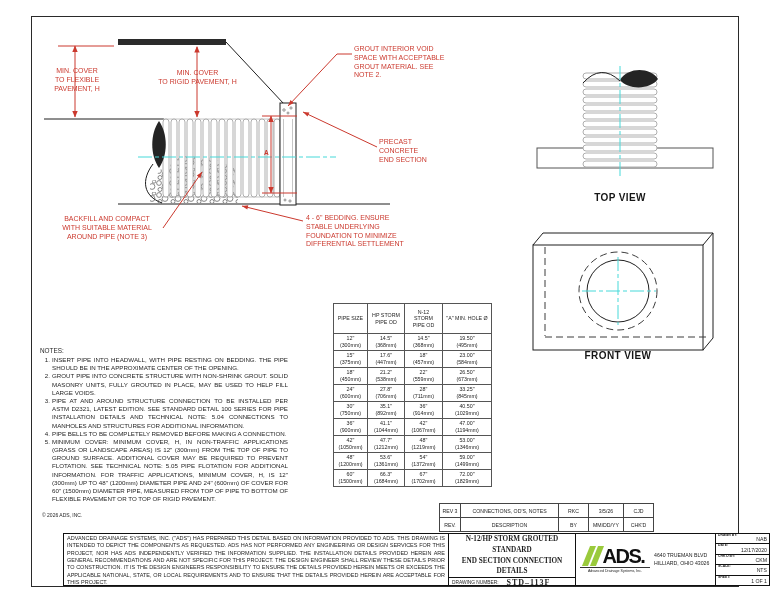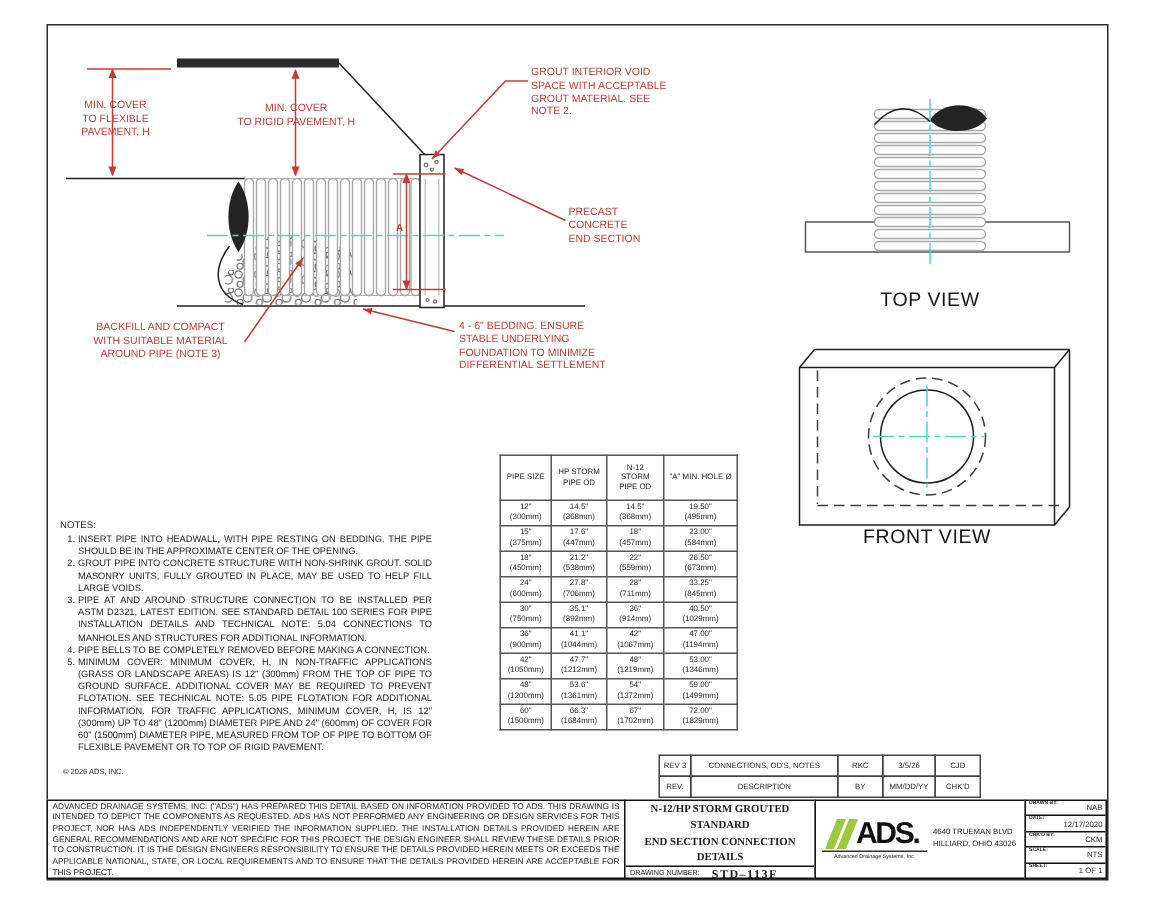--- a/index.html
+++ b/index.html
@@ -20,21 +20,21 @@
   .dash{stroke:#3c3c3c;stroke-width:1;stroke-dasharray:7 4;fill:none;}
   .darkfill{fill:#242424;stroke:none;}
   .wall{fill:#fff;stroke:#1f1f1f;stroke-width:1;}
   .band{fill:#fff;stroke:#555;stroke-width:1;}
   .speck{fill:none;stroke:#777;stroke-width:0.8;}
 
   
   .pre{white-space:pre-line;}
   .red-lbl{color:var(--red);font-size:7px;line-height:1.25;}
   .ctr{text-align:center;}
-  .view-lbl{font-weight:normal;font-size:13px;letter-spacing:.4px;color:#161616;}
+  .view-lbl{font-weight:bold;font-size:10px;letter-spacing:.4px;color:#161616;}
   .dimA{color:var(--red);font-size:6.5px;font-weight:bold;}
 
   
   .notes{left:40px;top:347px;width:248px;}
   .notes-title{font-size:6.4px;margin-bottom:2px;}
   .note{display:flex;font-size:6.2px;line-height:1.32;text-align:justify;}
   .note .n{flex:none;width:10px;text-align:right;padding-right:2px;}
   .copyright{left:42px;top:512px;font-size:5px;}
 
   
@@ -46,21 +46,21 @@
   .size-table td{height:14px;}
 
   
   .rev-table{left:440px;top:504px;display:grid;
       grid-template-columns:21px 98px 30px 35px 30px;grid-auto-rows:14px;
       font-size:5.2px;}
   .rev-cell{border:1px solid #444;margin-top:-1px;margin-left:-1px;
       display:flex;align-items:center;justify-content:center;text-align:center;}
 
   
-  .titleblock{left:31px;top:533px;width:707px;height:53px;display:flex;}
+  .titleblock{left:31px;top:533px;width:707px;height:53px;display:flex;padding-left:32px;}
   .tb-box{border:1px solid #111;box-sizing:border-box;position:relative;background:#fff;}
   .tb-disclaimer{width:386px;border-width:1.5px;font-size:5.5px;line-height:1.33;
       text-align:justify;padding:1px 3px;overflow:hidden;}
   .tb-title-box{width:128px;display:flex;flex-direction:column;margin-left:-1px;}
   .tb-title{flex:1;display:flex;align-items:center;justify-content:center;
       font-family:"Liberation Serif",serif;font-weight:bold;font-size:7.2px;
       line-height:1.5;text-align:center;}
   .tb-dwg-row{height:14px;border-top:1px solid #111;display:flex;align-items:center;padding:0 3px;}
   .tb-dwg-label{font-size:4.8px;}
   .tb-dwg-num{font-family:"Liberation Serif",serif;font-weight:bold;font-size:8px;

